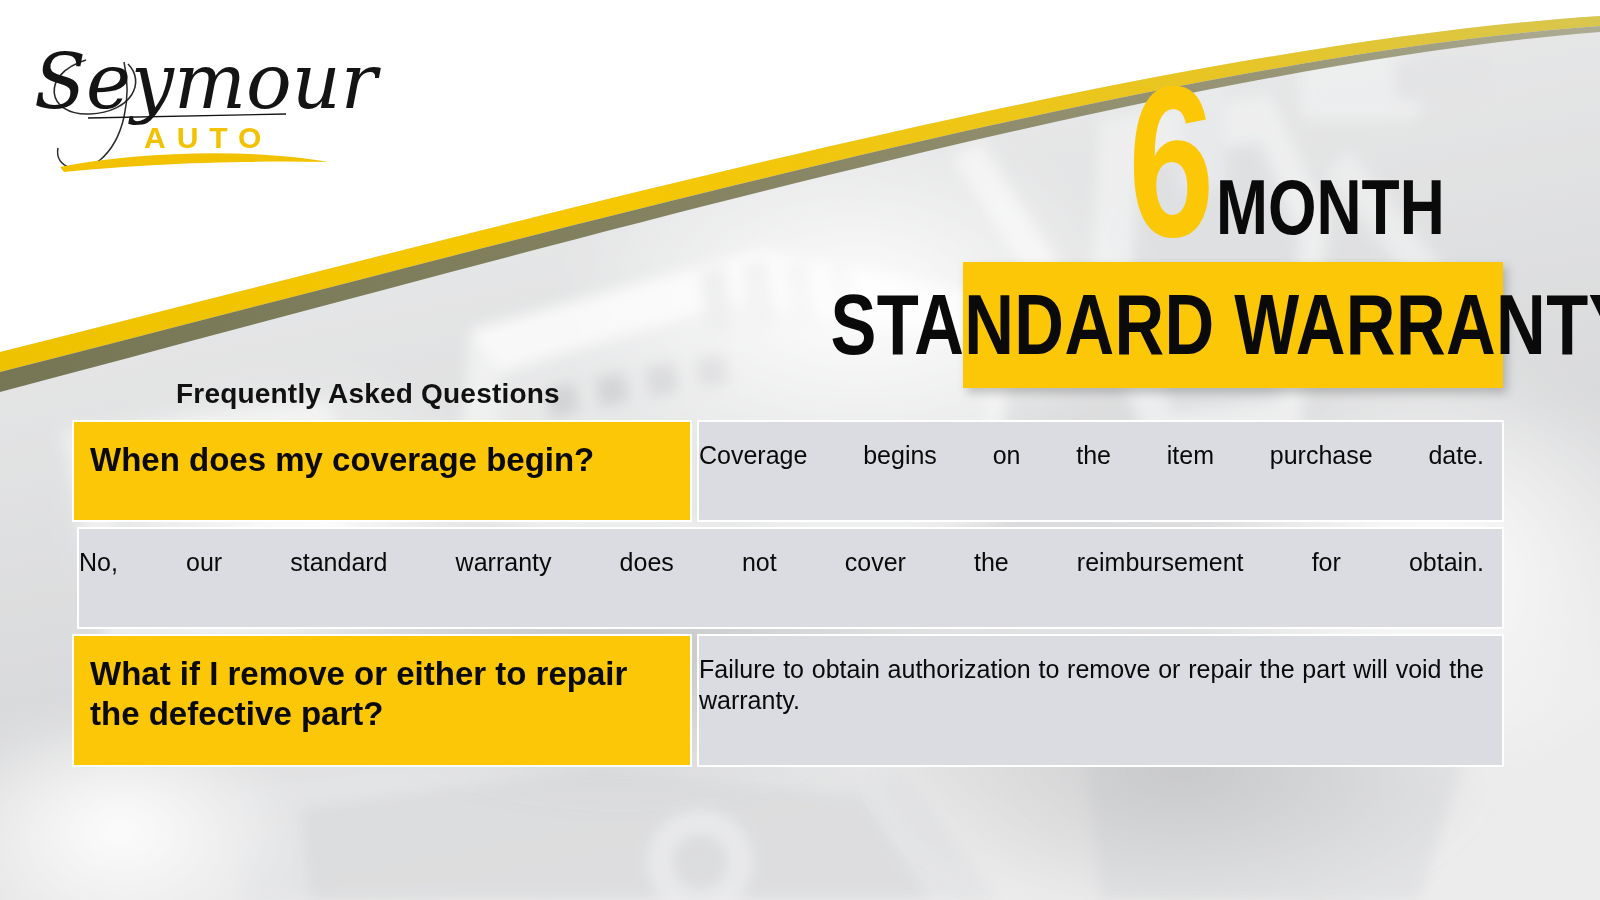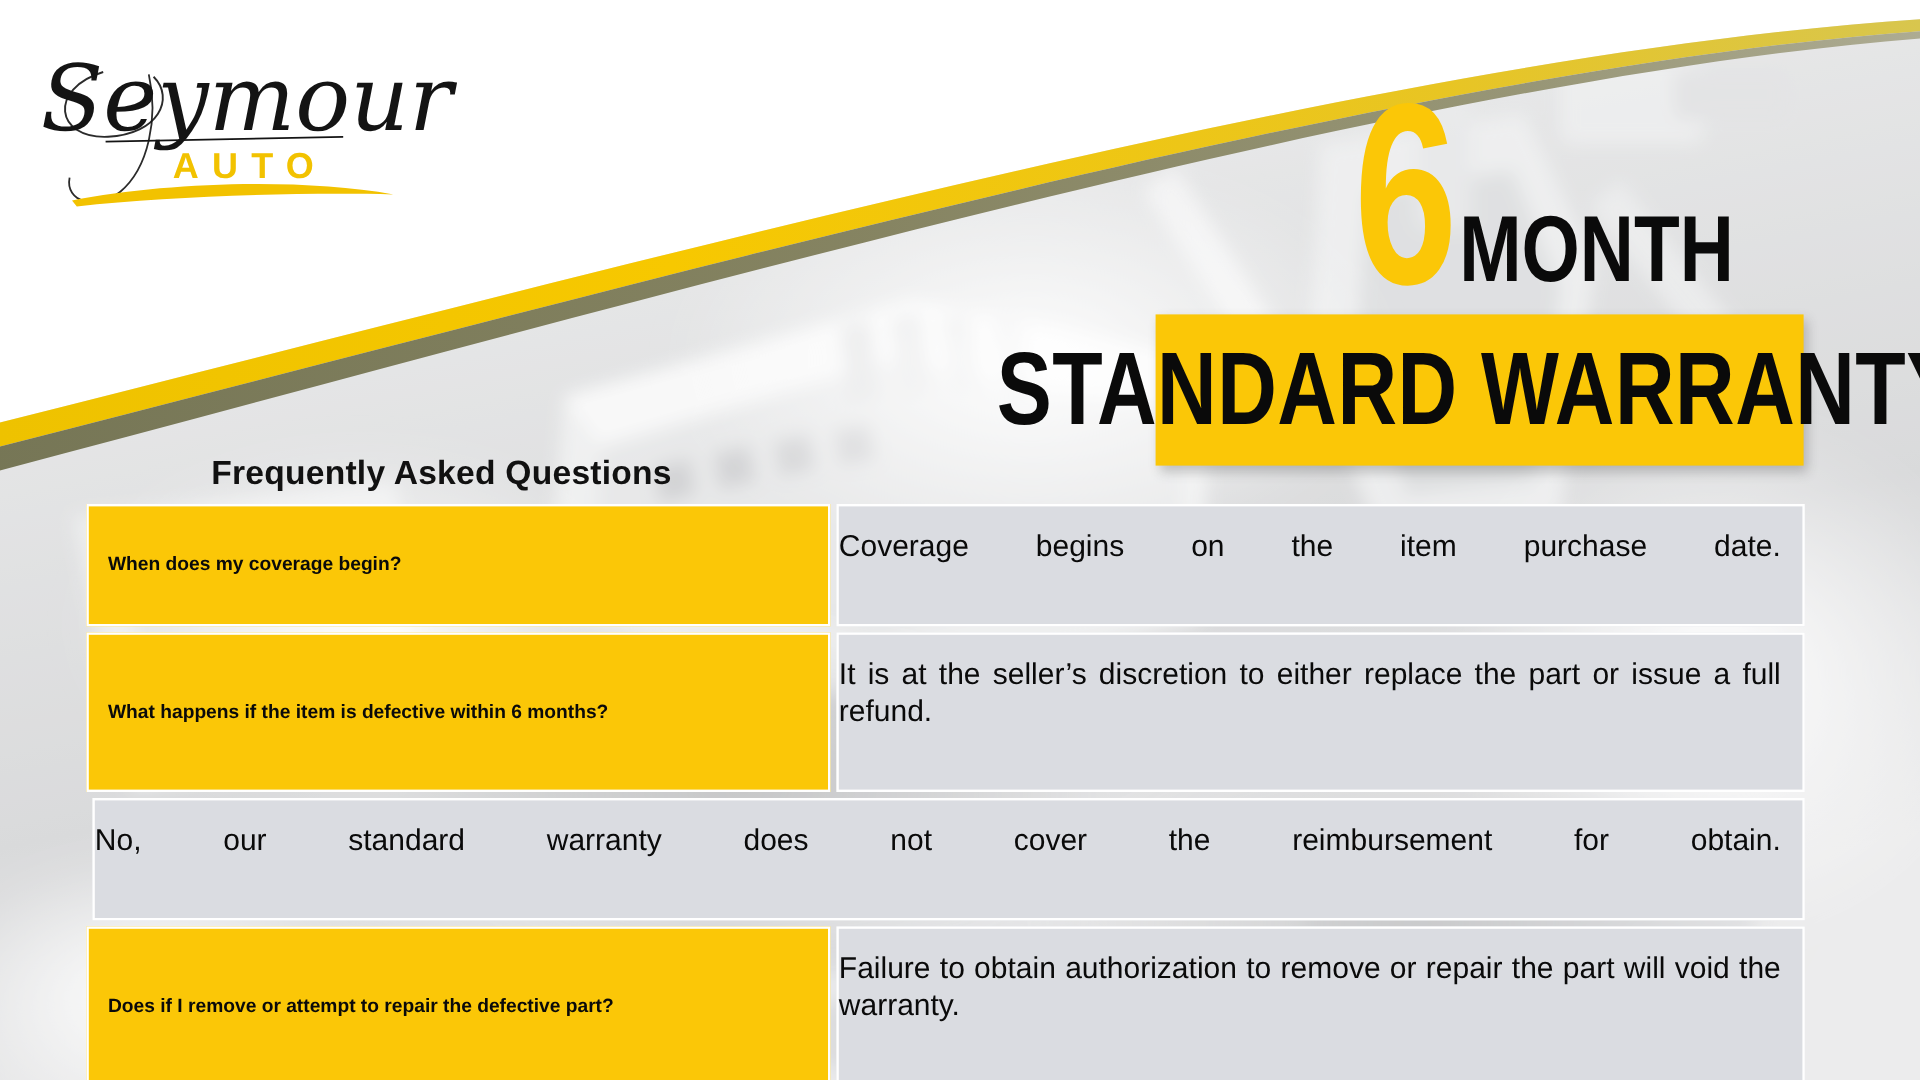--- a/index.html
+++ b/index.html
@@ -155,25 +155,24 @@
   .faq-row { display: flex; width: 100%; }
   .faq-row + .faq-row { margin-top: 5px; }
 
   .faq-q {
     width: 620px;
     flex: 0 0 620px;
     background: #FBC707;
     color: #0A0A0A;
     font-family: "Liberation Sans", sans-serif;
     font-weight: bold;
-    font-size: 16px;
+    font-size: 33px;
     line-height: 1.22;
     padding: 18px 20px 18px 16px;
     display: flex;
-    align-items: center;
     border: 2px solid #FFFFFF;
   }
   .faq-a {
     flex: 1 1 auto;
     background: #DADCE1;
     color: #0A0A0A;
     font-family: "Liberation Sans", sans-serif;
     font-weight: normal;
     font-size: 25px;
     line-height: 1.24;
@@ -335,38 +334,30 @@
 
     <div class="faq-row row-h1">
       <div class="faq-q">
         <span>When does my coverage begin?</span>
       </div>
       <div class="faq-a">
         <span>Coverage begins on the item purchase date.</span>
       </div>
     </div>
 
-    <div class="faq-row row-h2">
-      <div class="faq-q">
-        <span>What happens if the item is defective within 6 months?</span>
-      </div>
-      <div class="faq-a">
-        <span>It is at the seller’s discretion to either replace the part or issue a full refund.</span>
-      </div>
-    </div>
 
     <div class="faq-row row-h2">
       <div class="faq-a">
         <span>No, our standard warranty does not cover the reimbursement for obtain.</span>
       </div>
     </div>
 
     <div class="faq-row row-h2">
       <div class="faq-q">
-        <span>Does if I remove or attempt to repair the defective part?</span>
+        <span>What if I remove or either to repair the defective part?</span>
       </div>
       <div class="faq-a">
         <span>Failure to obtain authorization to remove or repair the part will void the warranty.</span>
       </div>
     </div>
 
   </div>
 
 </div>
 

